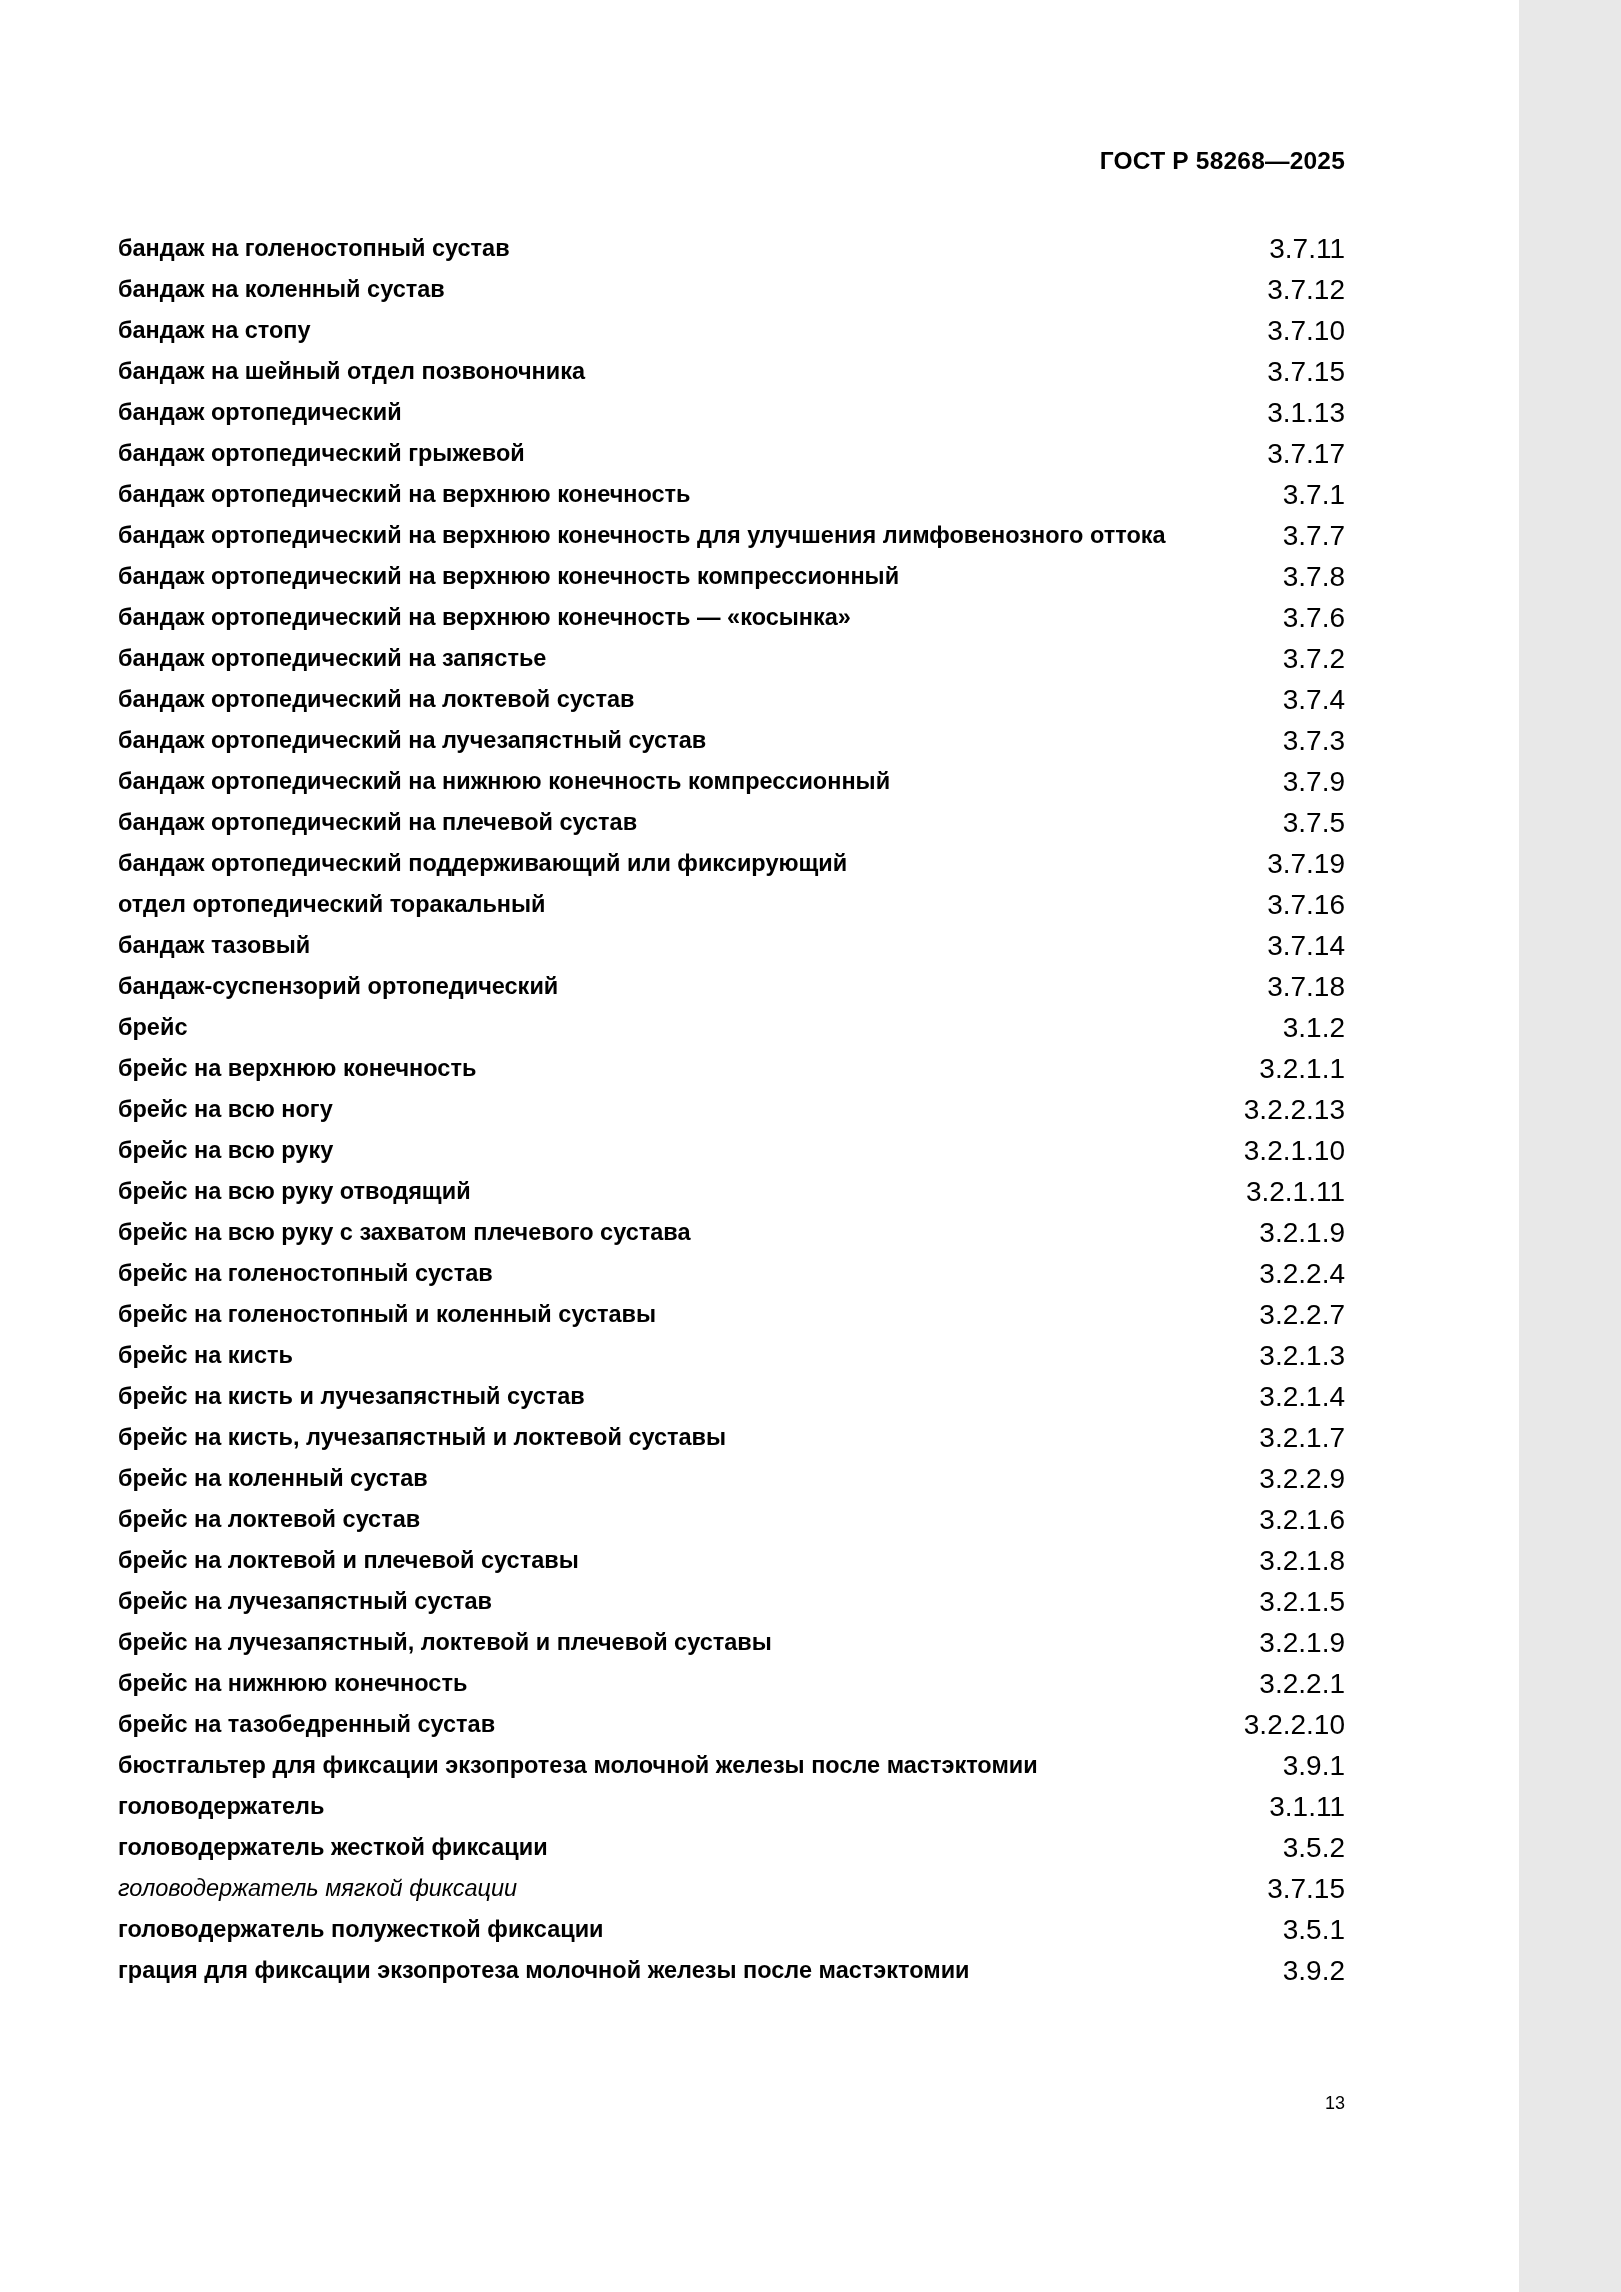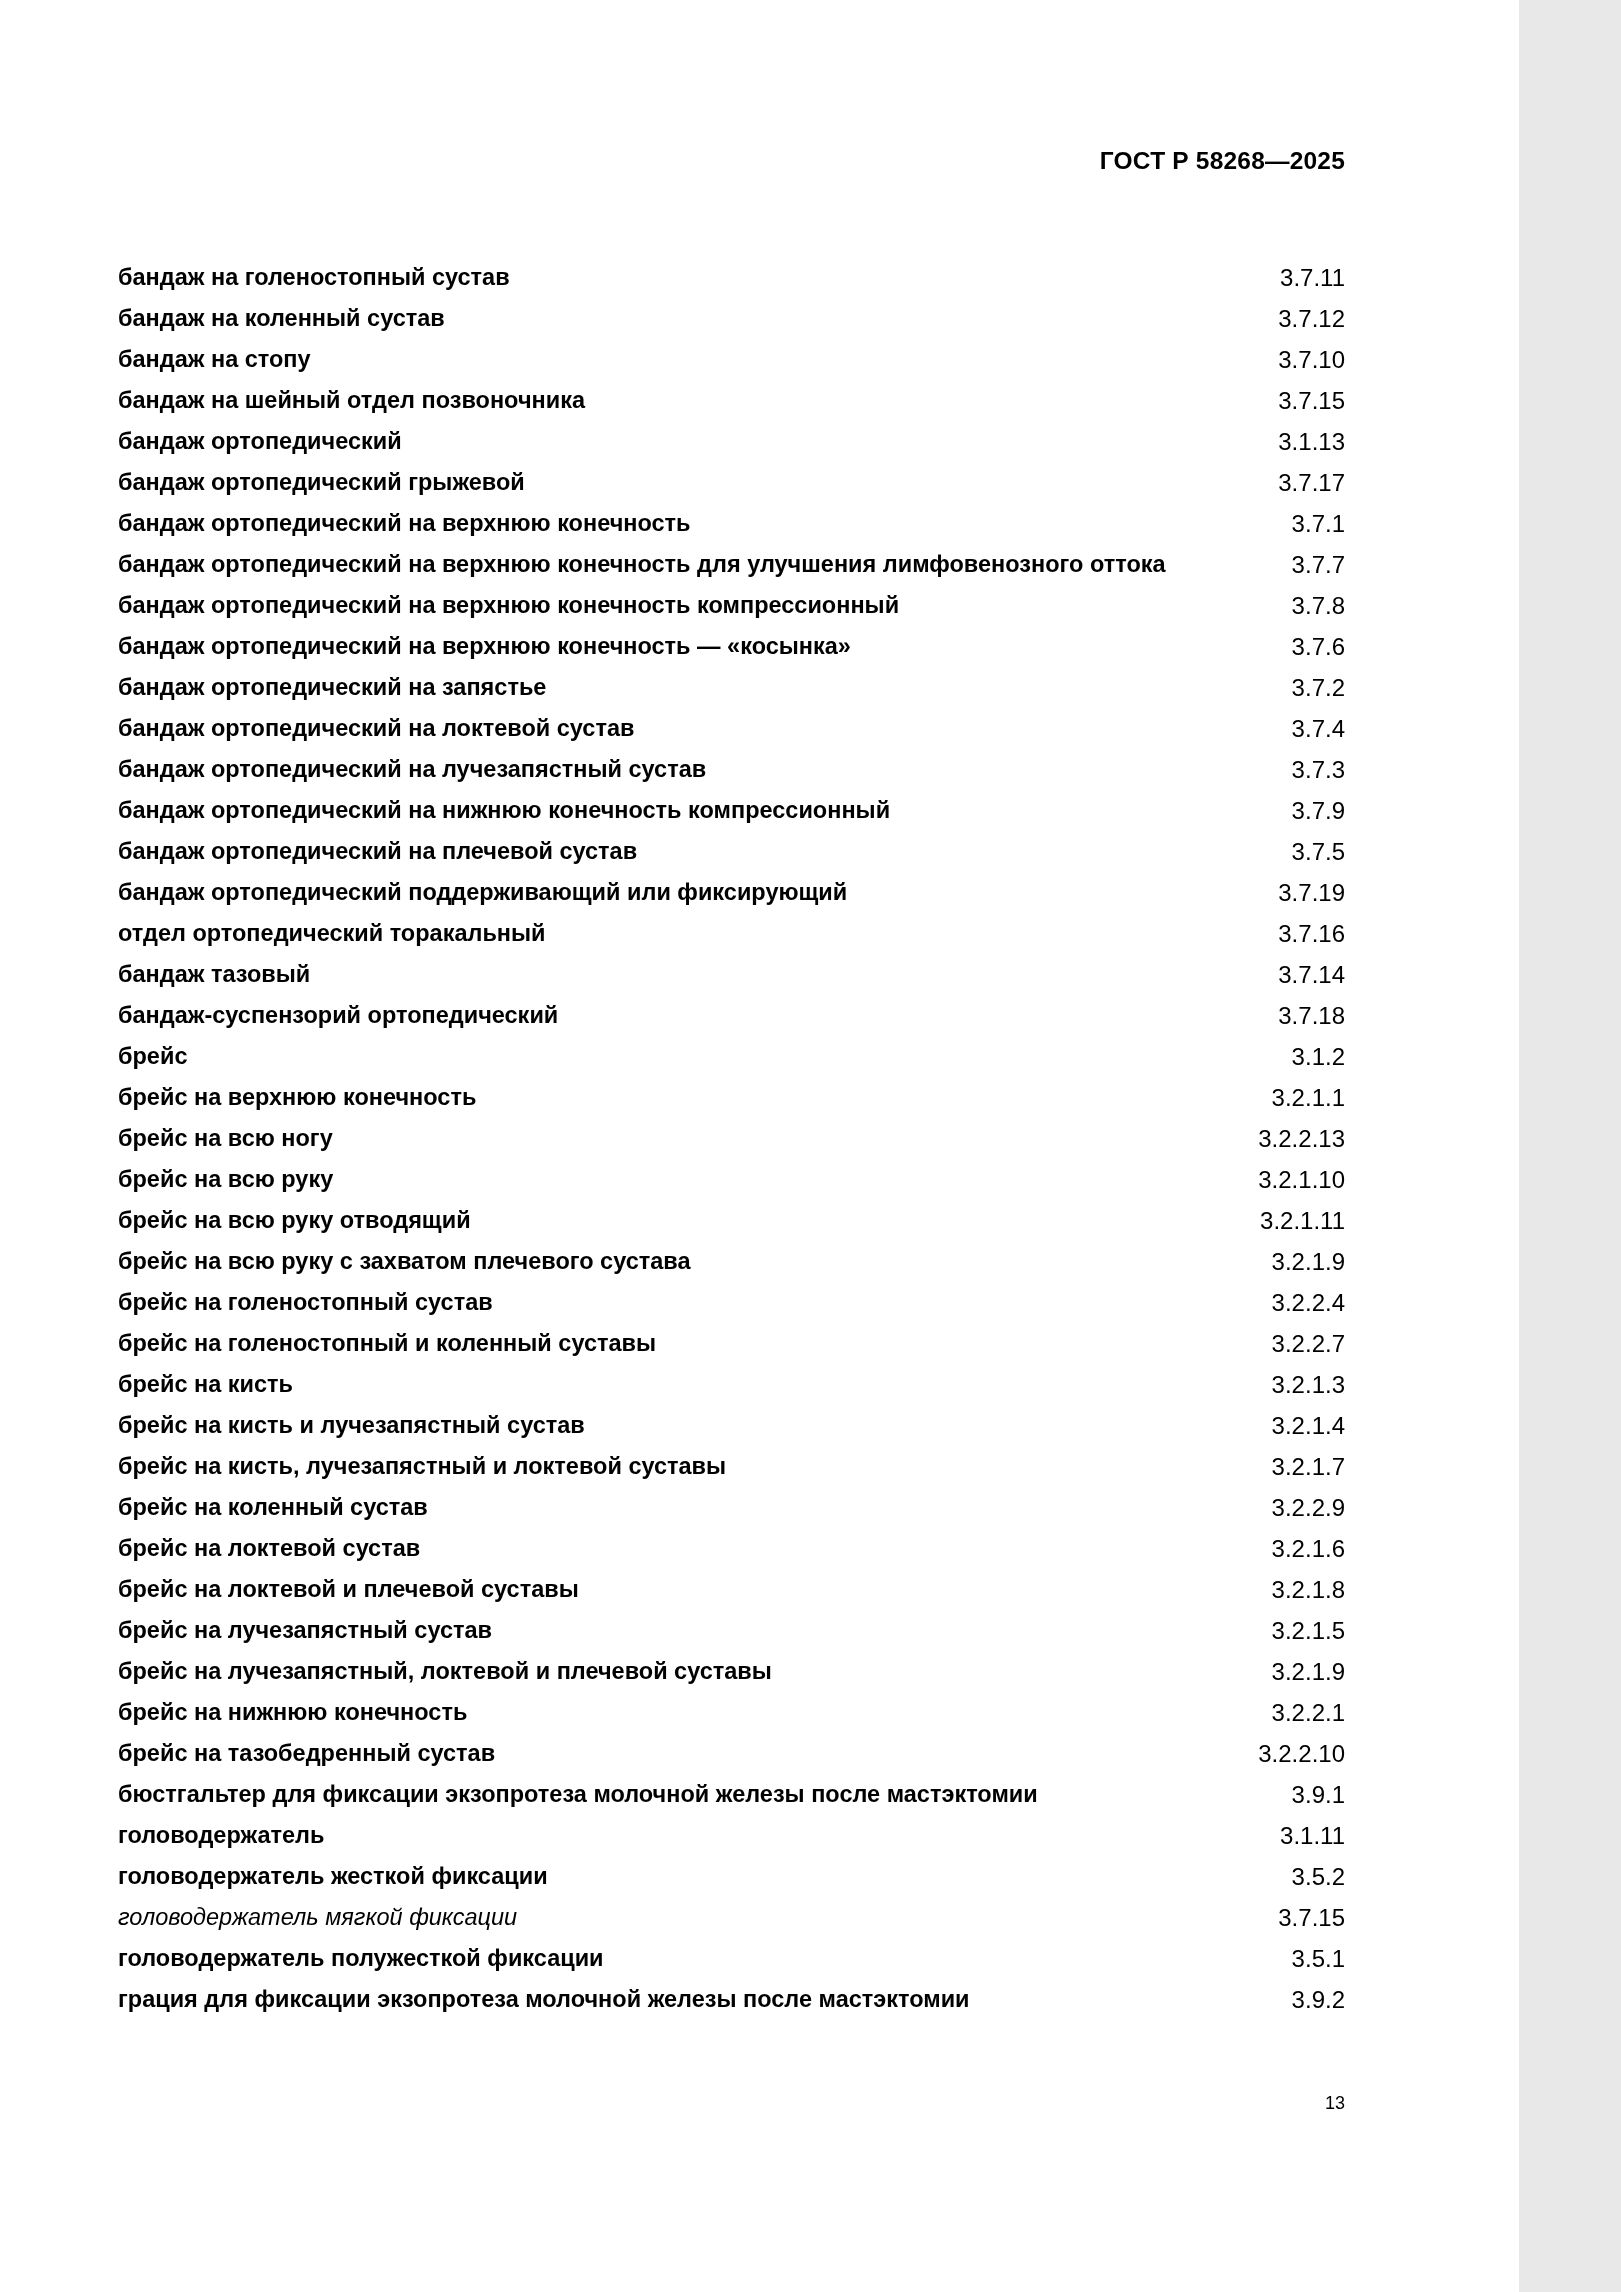--- a/index.html
+++ b/index.html
@@ -13,38 +13,38 @@
     padding: 147px 174px 0 118px;
     overflow: hidden;
   }
   .doc-header {
     text-align: right;
     font-weight: 700;
     font-size: 24.5px;
     letter-spacing: 0.2px;
   }
   .index-list {
-    margin-top: 82px;
+    margin-top: 53px;
   }
   .row {
     display: flex;
     align-items: center;
     height: 41px;
   }
   .term {
     flex: 1;
     font-weight: 700;
     font-size: 23.5px;
     padding-right: 23.5px;
     white-space: nowrap;
     overflow: hidden;
   }
   .ref {
     font-weight: 400;
-    font-size: 24px;
+    font-size: 28px;
     white-space: nowrap;
     text-align: right;
   }
   .row.italic .term {
     font-weight: 400;
     font-style: italic;
   }
   .page-footer {
     position: absolute;
     right: 174px;

